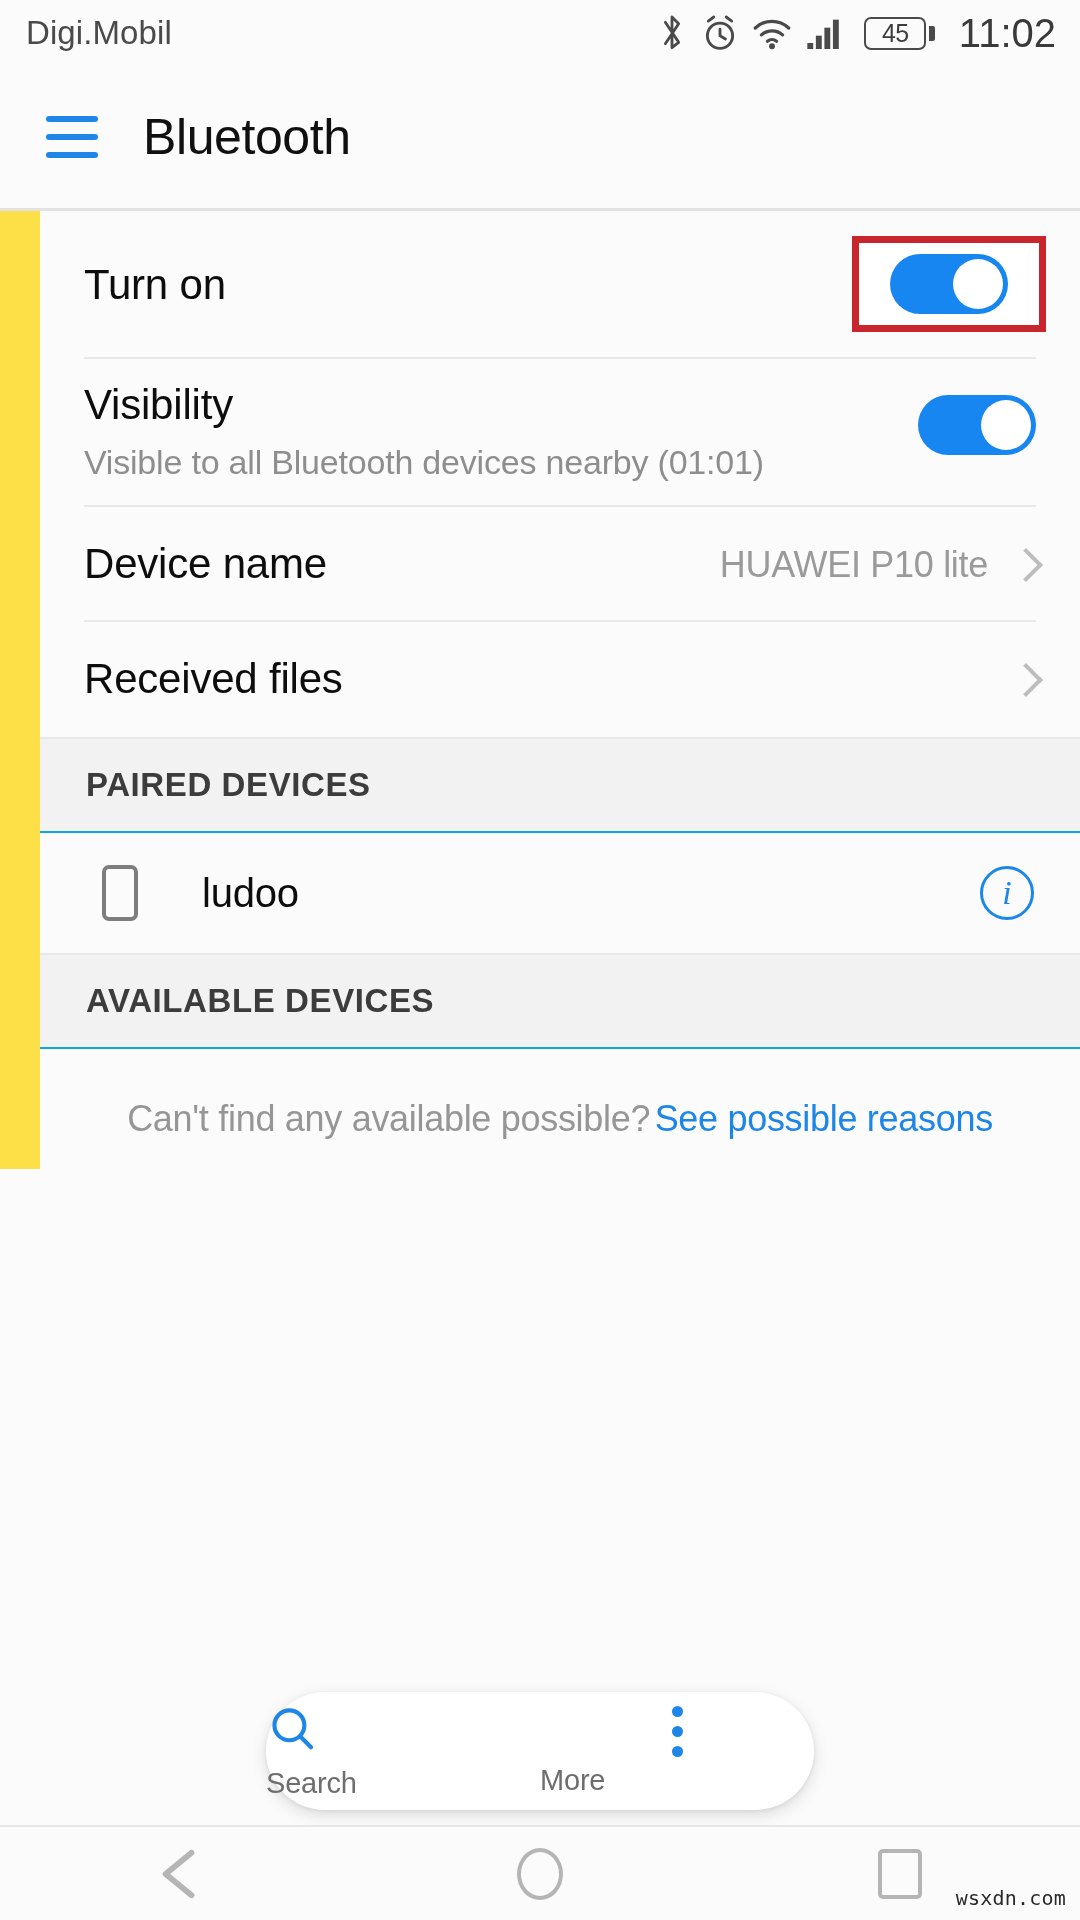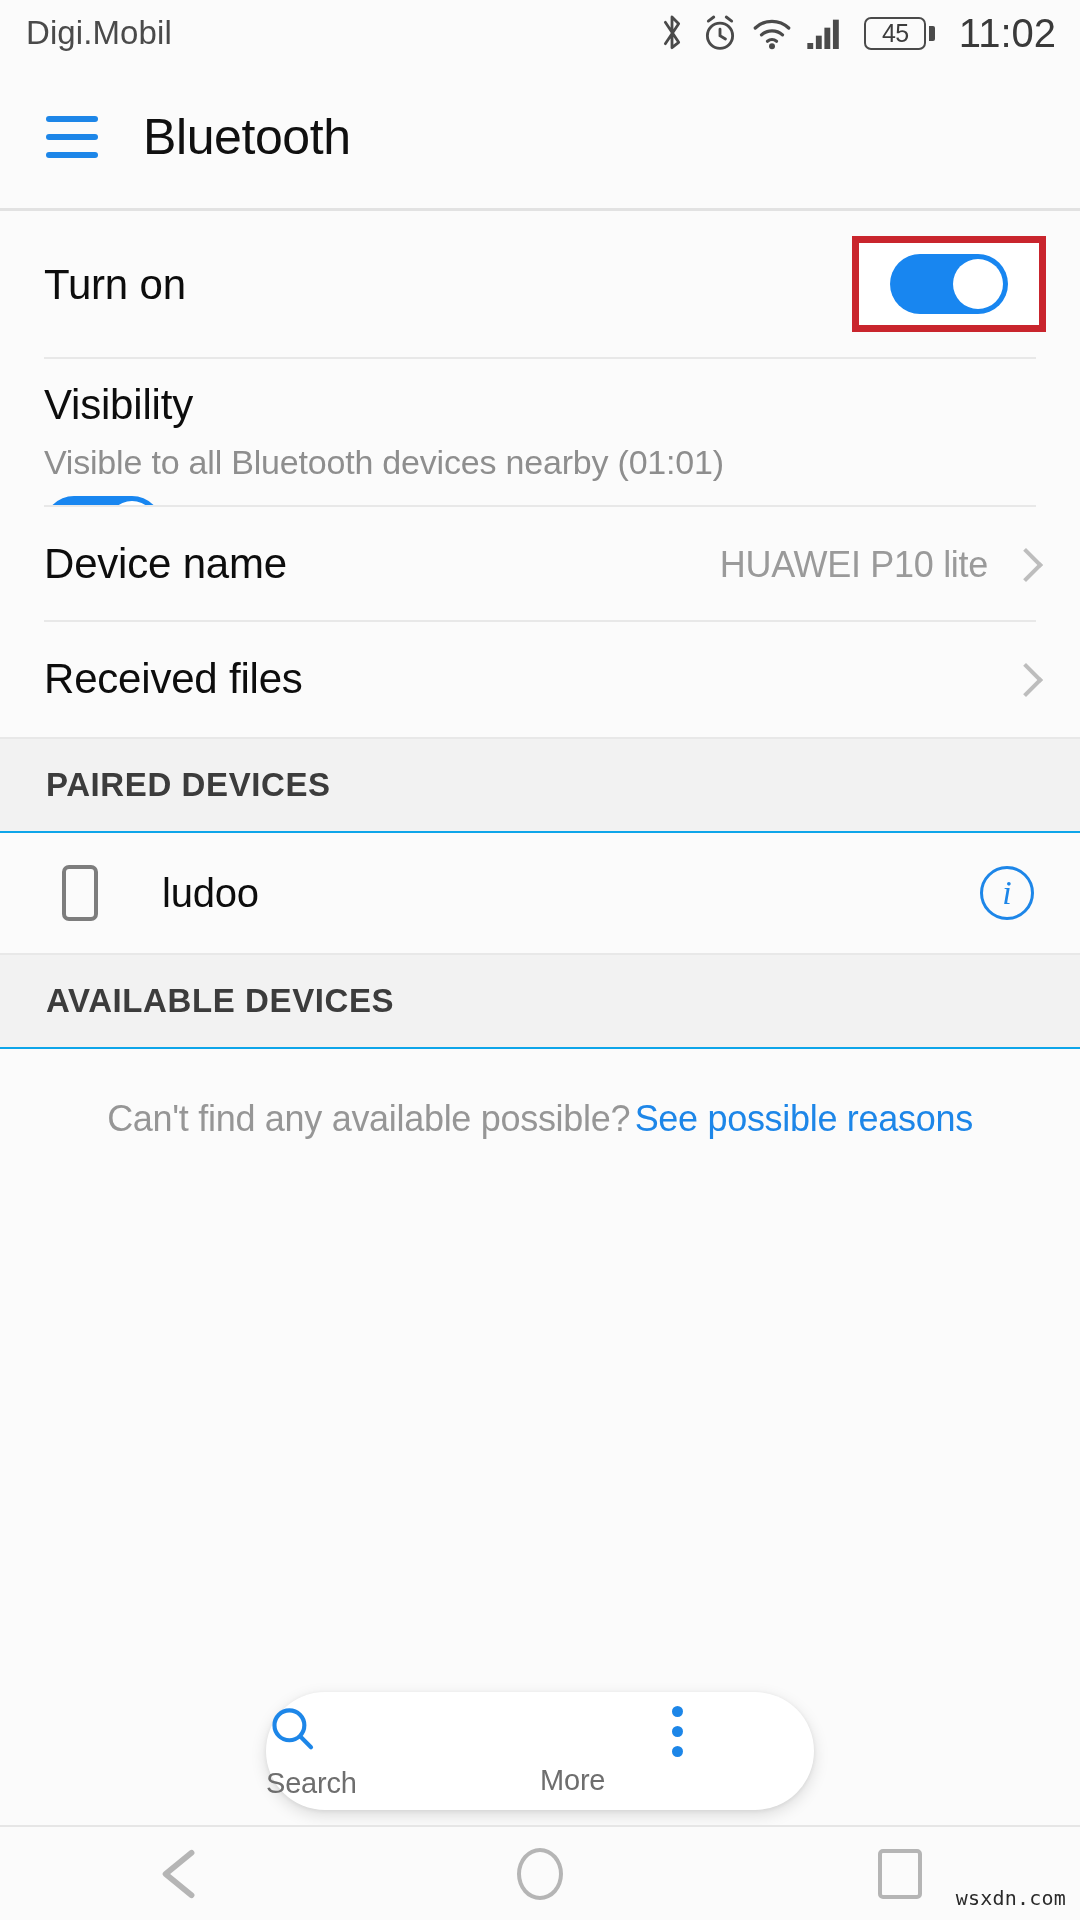--- a/index.html
+++ b/index.html
@@ -99,41 +99,41 @@
   }
   .app-title {
     font-size: 50px;
     color: #101010;
     margin-left: 45px;
     font-weight: 400;
     letter-spacing: -0.4px;
   }
 
   
-  .content { background: #f9a8d4; }
+  .content { background: #fde047; padding-left: 40px; }
 
   .row {
     display: flex;
     align-items: center;
     padding: 0 44px;
     position: relative;
     background: #fbfbfb;
   }
   .row-inner-border::after {
     content: "";
     position: absolute;
     left: 44px;
     right: 44px;
     bottom: 0;
     height: 2px;
     background: #e8e8e8;
   }
 
   .row-turn-on { height: 148px; }
-  .row-visibility { height: 148px; align-items: flex-start; padding-top: 22px; flex-direction: column; }
+  .row-visibility { height: 148px; align-items: flex-start; padding-top: 22px; }
   .row-device-name { height: 115px; }
   .row-received { height: 115px; }
 
   .row-text { display: flex; flex-direction: column; justify-content: center; }
   .row-title {
     font-size: 42px;
     color: #0d0d0d;
     letter-spacing: -0.2px;
     line-height: 1.15;
   }

